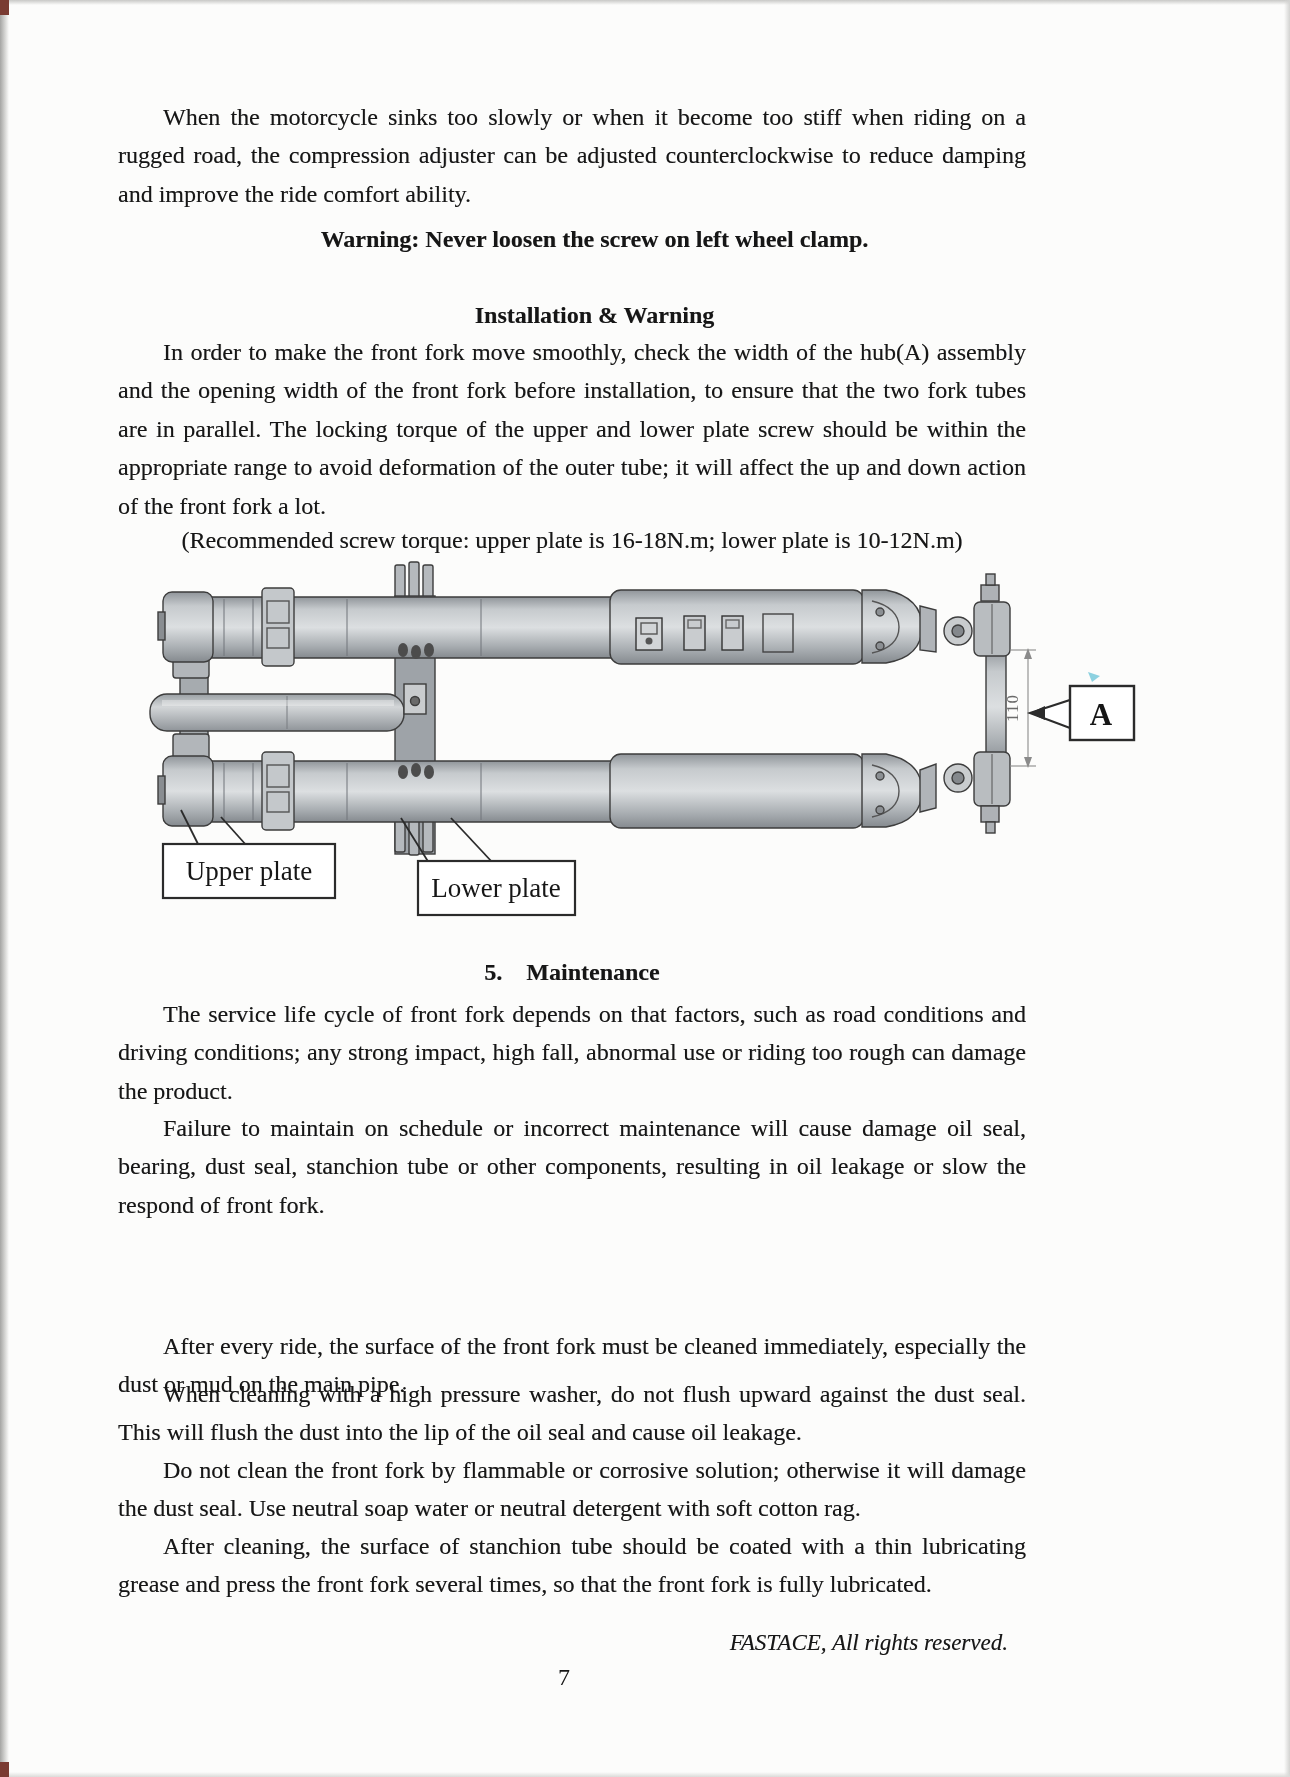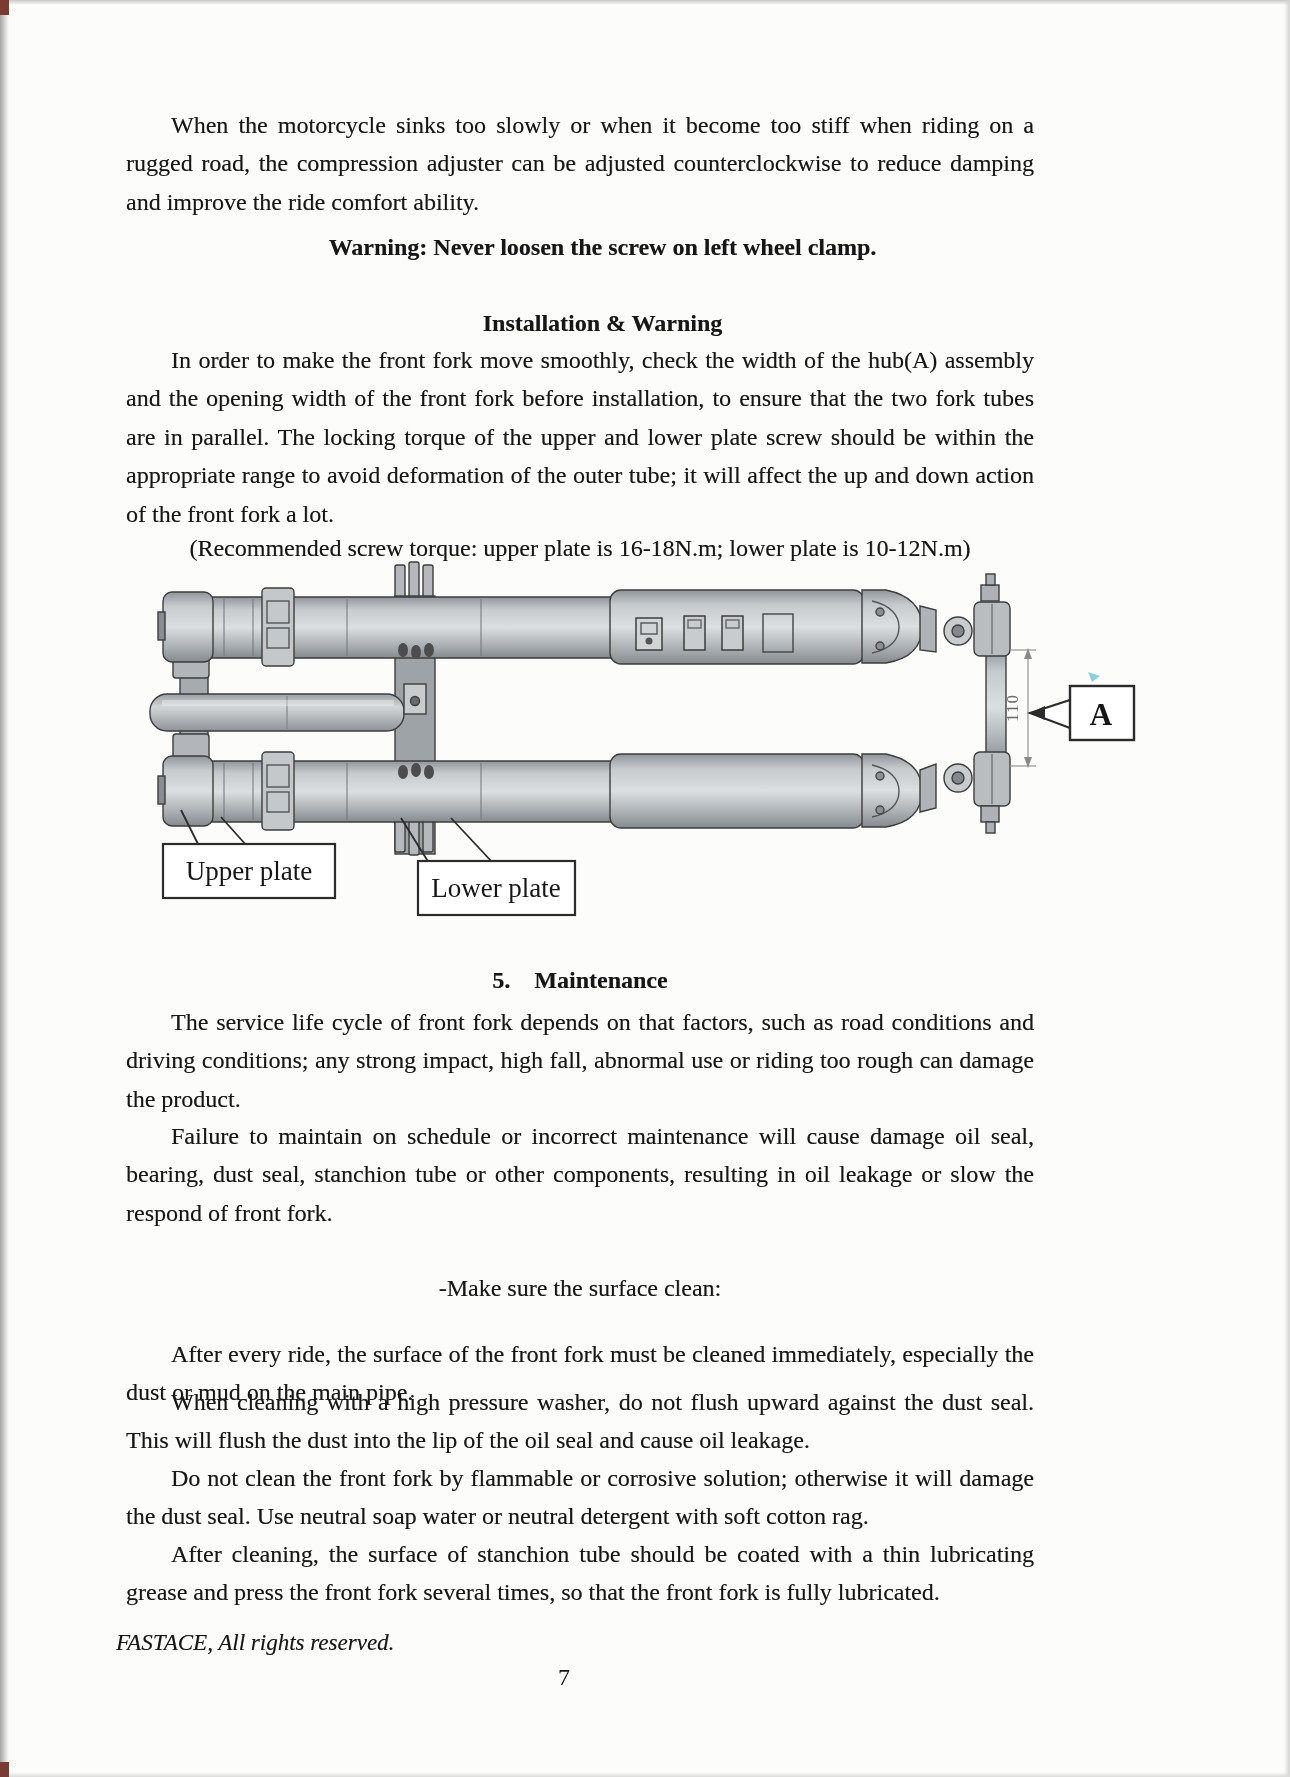--- a/index.html
+++ b/index.html
@@ -8,27 +8,27 @@
     background:#fcfcfb; overflow:hidden;
     font-family:"Liberation Serif","DejaVu Serif",serif;
     color:#161616;
   }
   .para {
     position:absolute; left:110px; width:908px;
     font-size:24px; line-height:38.4px;
     text-align:justify; text-justify:inter-word;
     color:#161616;
     text-shadow:0.3px 0.3px 0.5px rgba(40,40,40,0.45);
-    margin:16px;
+    margin:8px;
   }
   .indent { text-indent:45px; }
   .bold { font-weight:bold; }
   .single { text-align:center; }
   .footer {
-    position:absolute; left:116px; width:908px; text-align:left;
+    position:absolute; left:100px; width:908px; text-align:right;
     font-style:italic; font-size:23px; color:#161616;
     text-shadow:0.3px 0.3px 0.5px rgba(40,40,40,0.45);
   }
   .pagenum {
     position:absolute; left:110px; width:908px; text-align:center;
     font-size:24px; color:#161616;
   }
   
   .edge-left  { position:absolute; left:0; top:0; width:9px; height:100%;
     background:linear-gradient(to right,#a5a5a3,#d5d5d3 55%,rgba(245,245,243,0)); }
@@ -201,21 +201,20 @@
         <rect x="1070" y="686" width="64" height="54" fill="#ffffff" stroke="#2b2b2b" stroke-width="2.4"></rect>
         <text x="1101" y="725" font-size="31" font-weight="600" fill="#161616" stroke="none" text-anchor="middle">A</text>
       </g>
     </g>
   </svg>
 
   <p class="para bold single" style="top:945px"><span>5.</span><span style="margin-left:24px">Maintenance</span></p>
 
   <p class="para indent" style="top:987px">The service life cycle of front fork depends on that factors, such as road conditions and driving conditions; any strong impact, high fall, abnormal use or riding too rough can damage the product.</p>
   <p class="para indent" style="top:1101px">Failure to maintain on schedule or incorrect maintenance will cause damage oil seal, bearing, dust seal, stanchion tube or other components, resulting in oil leakage or slow the respond of front fork.</p>
-  <p class="para single" style="top:1253px">-Make sure the surface clean:</p>
   <p class="para indent" style="top:1319px">After every ride, the surface of the front fork must be cleaned immediately, especially the dust or mud on the main pipe.</p>
   <p class="para indent" style="top:1367px">When cleaning with a high pressure washer, do not flush upward against the dust seal. This will flush the dust into the lip of the oil seal and cause oil leakage.</p>
   <p class="para indent" style="top:1519px">After cleaning, the surface of stanchion tube should be coated with a thin lubricating grease and press the front fork several times, so that the front fork is fully lubricated.</p>
   <p class="para indent" style="top:1443px">Do not clean the front fork by flammable or corrosive solution; otherwise it will damage the dust seal. Use neutral soap water or neutral detergent with soft cotton rag.</p>
 
   <div class="footer" style="top:1630px">FASTACE, All rights reserved.</div>
   <div class="pagenum" style="top:1664px">7</div>
 
   <div class="edge-top"></div>
   <div class="edge-right"></div>

